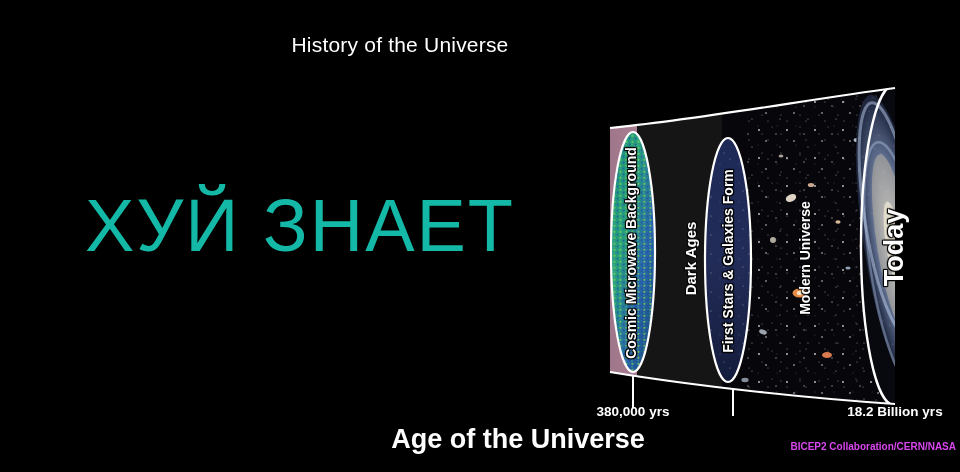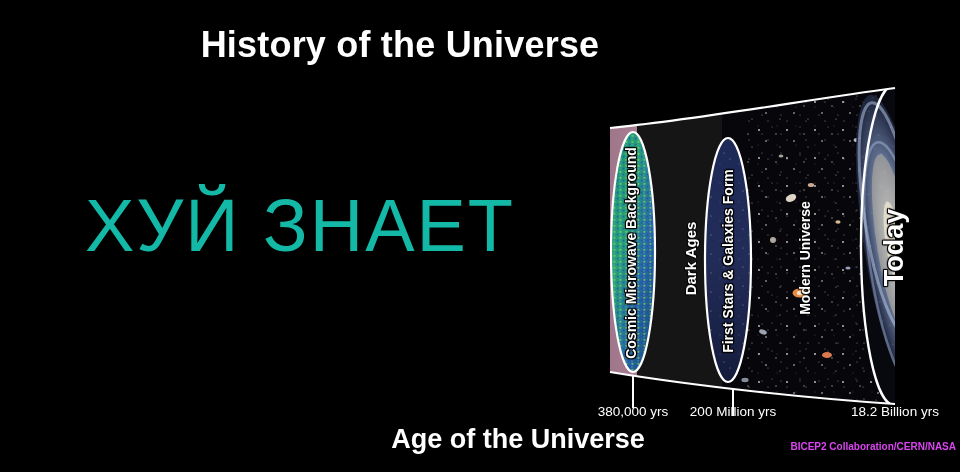--- a/index.html
+++ b/index.html
@@ -7,21 +7,21 @@
     font-family:"Liberation Sans", sans-serif;
     width:960px;height:472px;overflow:hidden;
   }
   #stage{
     position:relative;width:960px;height:472px;background:#000;overflow:hidden;
   }
 
   
   .title{
     position:absolute;left:0;top:27px;width:800px;text-align:center;
-    color:#ffffff;font-size:36px;font-weight:bold;letter-spacing:.2px;
+    color:#ffffff;font-size:21px;font-weight:normal;letter-spacing:.2px;
     line-height:36px;white-space:nowrap;
   }
   .meme{
     position:absolute;left:0;top:186px;width:600px;text-align:center;
     color:#14b8a6;font-size:74px;font-weight:400;letter-spacing:2px;
     line-height:80px;white-space:nowrap;
   }
   .agelabel{
     position:absolute;left:268px;top:424px;width:500px;text-align:center;
     color:#ffffff;font-size:27px;font-weight:bold;white-space:nowrap;
@@ -39,21 +39,21 @@
   .vlabel{
     position:absolute;color:#ffffff;font-weight:bold;white-space:nowrap;
     transform-origin:50% 50%;
     text-shadow:0 0 2px #000,1px 1px 1px #000,-1px 1px 1px #000,
                 1px -1px 1px #000,-1px -1px 1px #000;
   }
   .vlabel.plain{text-shadow:1px 1px 1px #000,-1px -1px 1px #000;}
 
   
   .tick-label{
-    position:absolute;color:#ffffff;font-size:13.5px;font-weight:normal;
+    position:absolute;color:#ffffff;font-size:13.5px;font-weight:bold;
     white-space:nowrap;text-align:center;
   }
 </style>
 </head>
 <body>
 
 <div id="stage">
 
   <div class="title">History of the Universe</div>
 
@@ -177,19 +177,18 @@
     <div class="vlabel plain" style="left:25px;top:170px;width:140px;text-align:center;font-size:15px;transform:rotate(-90deg);">Dark Ages</div>
 
     <div class="vlabel" style="left:23px;top:173px;width:220px;text-align:center;font-size:14px;transform:rotate(-90deg);">First Stars &amp; Galaxies Form</div>
 
     <div class="vlabel plain" style="left:125px;top:170px;width:170px;text-align:center;font-size:14px;transform:rotate(-90deg);">Modern Universe</div>
 
     <div class="vlabel" style="left:244px;top:152px;width:110px;text-align:center;font-size:27px;transform:rotate(-90deg);">Today</div>
   </div>
 
   <div class="tick-label" style="left:573px;top:404px;width:120px;">380,000 yrs</div>
-  <div class="tick-label" style="left:668px;top:404px;width:130px;">200 Million yrs</div>
   <div class="tick-label" style="left:830px;top:404px;width:130px;">18.2 Billion yrs</div>
 
   <div class="agelabel">Age of the Universe</div>
   <div class="credit">BICEP2 Collaboration/CERN/NASA</div>
 
 </div>
 
 </body></html>

